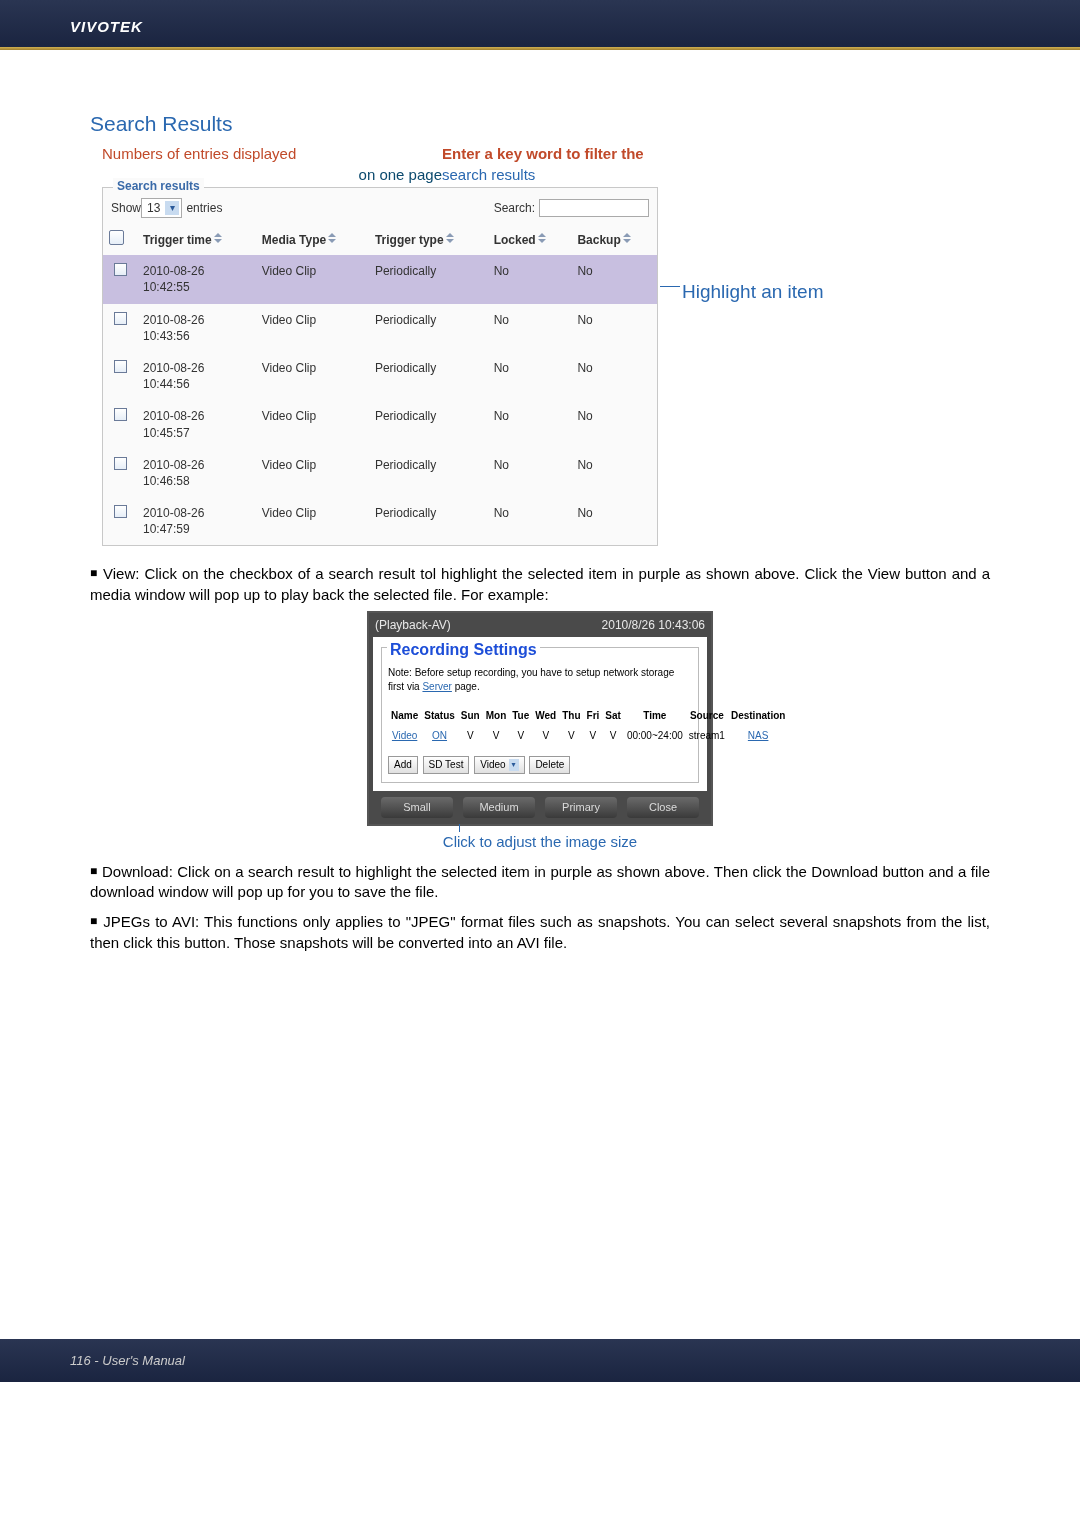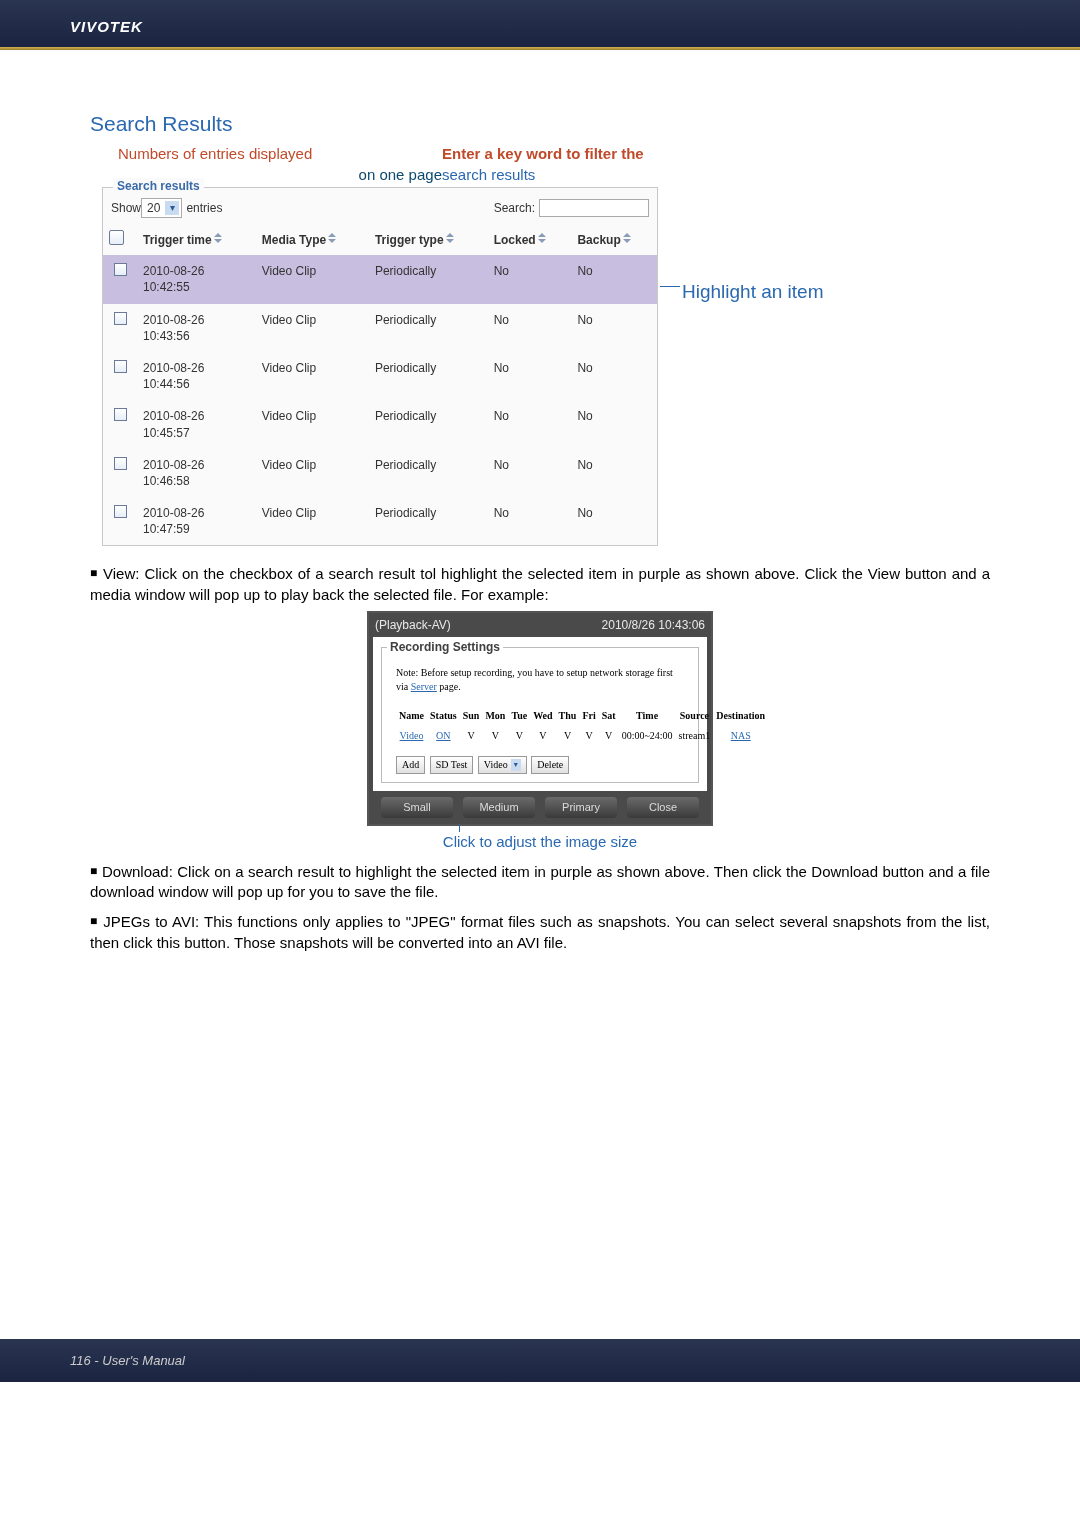--- a/index.html
+++ b/index.html
@@ -63,21 +63,21 @@
   }
   .annot {
     font-family: Arial, sans-serif;
     font-size: 15px;
   }
   .annot-top {
     display: flex;
     margin-bottom: 2px;
   }
   .annot-left { width: 340px; }
-  .annot-left .l1 { color: #c14a2a; margin-left: 16px; }
+  .annot-left .l1 { color: #c14a2a; }
   .annot-left .l2 { color: #0c4a6e; text-align: right; }
   .annot-right .l1 { color: #c14a2a; font-weight: bold; }
   .annot-right .l2 { color: #2a68b0; }
   .annot-line-v {
     position: absolute;
     width: 1px;
     height: 22px;
     background: #999;
     left: 160px;
     top: 43px;
@@ -227,34 +227,33 @@
     font-size: 12px;
     padding: 0 2px 4px;
   }
   .shot2-title .pbav { flex: 1; }
   .shot2-inner {
     background: #fff;
     padding: 10px 8px 8px;
     position: relative;
   }
   .rec-legend {
-    color: #404040;
-    font-size: 12px;
+    color: #1d4ed8;
+    font-size: 16px;
     font-weight: bold;
     position: absolute;
     top: 2px;
     left: 14px;
     background: #fff;
     padding: 0 3px;
   }
   .rec-box {
     border: 1px solid #bbb;
-    padding: 18px 14px 8px;
+    padding: 18px 6px 8px;
     font-size: 10px;
-    font-family: Liberation Serif, serif;
   }
   .rec-note { margin-bottom: 14px; }
   .rec-note .srv { color: #2a68b0; text-decoration: underline; }
   table.rec-table {
     border-collapse: collapse;
     font-size: 10px;
     width: 100%;
   }
   table.rec-table th { font-weight: bold; padding: 2px 3px; text-align: center; }
   table.rec-table td { padding: 4px 3px; text-align: center; }
@@ -351,21 +350,21 @@
     <div class="annot-line-v"></div>
     <div class="annot-line-v2"></div>
     <div class="annot-hline"></div>
     <div class="annot-highlight">Highlight an item</div>
 
     <div class="results-panel">
       <div class="results-legend">Search results</div>
       <div class="results-topbar">
         <span class="show-label">Show</span>
         <span class="entries-select">
-          <span>20</span>
+          <span>13</span>
           <span class="sel-arrow">▾</span>
         </span>
         <span>entries</span>
         <span class="search-label">Search:</span>
         <input class="search-input" value="" style="">
       </div>
       <table class="results-table">
         <thead>
           <tr>
             <th class="col-cb"><span class="cb big"></span></th>

